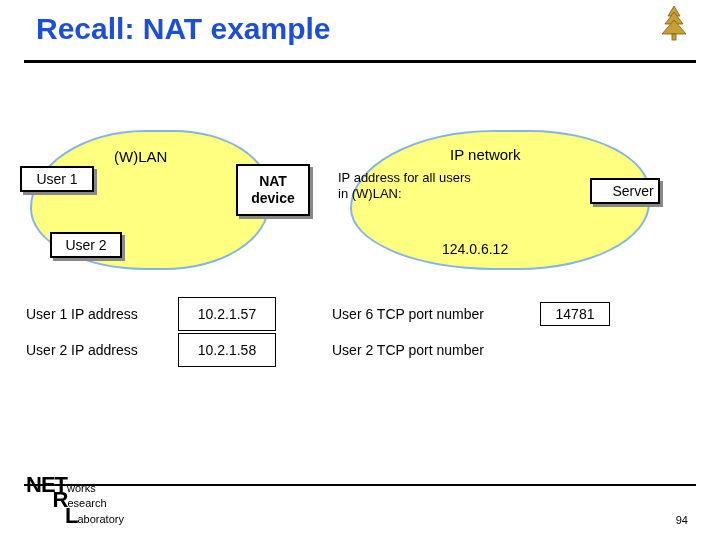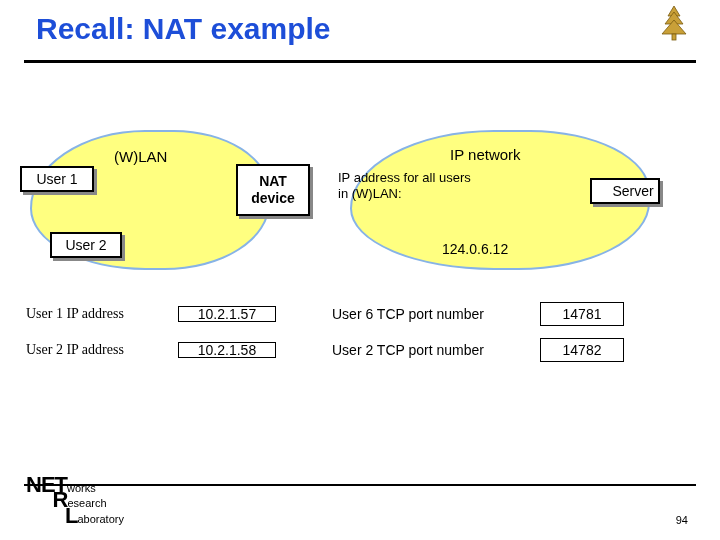--- a/index.html
+++ b/index.html
@@ -80,30 +80,30 @@
     font-size: 14px;
     margin-left: 32px;
   }
   
   .tbl {
     position: absolute;
     left: 26px; top: 296px;
     font-size: 14px;
   }
   .tbl-row { display: flex; align-items: center; height: 36px; }
-  .tbl-label1 { width: 152px; font-family: Liberation Serif, serif; }
+  .tbl-label1 { width: 152px; }
   .tbl-val1 {
-    width: 98px; height: 16px;
+    width: 98px; height: 34px;
     border: 1.5px solid #000;
     display: flex; align-items: center; justify-content: center;
     margin-right: 56px;
   }
   .tbl-label2 { width: 208px; }
   .tbl-val2 {
-    width: 84px; height: 24px;
+    width: 70px; height: 24px;
     border: 1.5px solid #000;
     display: flex; align-items: center; justify-content: center;
   }
   .hr2 {
     position: absolute;
     bottom: 54px; left: 24px; right: 24px;
     height: 2px; background: #000;
   }
   .logo-bottom {
     position: absolute;
@@ -164,21 +164,20 @@
   <div class="tbl-row">
     <div class="tbl-label1">User 1 IP address</div>
     <div class="tbl-val1">10.2.1.57</div>
     <div class="tbl-label2">User 6 TCP port number</div>
     <div class="tbl-val2">14781</div>
   </div>
   <div class="tbl-row">
     <div class="tbl-label1">User 2 IP address</div>
     <div class="tbl-val1">10.2.1.58</div>
     <div class="tbl-label2">User 2 TCP port number</div>
-    <div class="tbl-val2">14782</div>
   </div>
 </div>
 
 <div class="hr2"></div>
 
 <div class="logo-bottom">
   <div class="row">
     <span class="big">NET</span>
     <span>works</span>
   </div>

